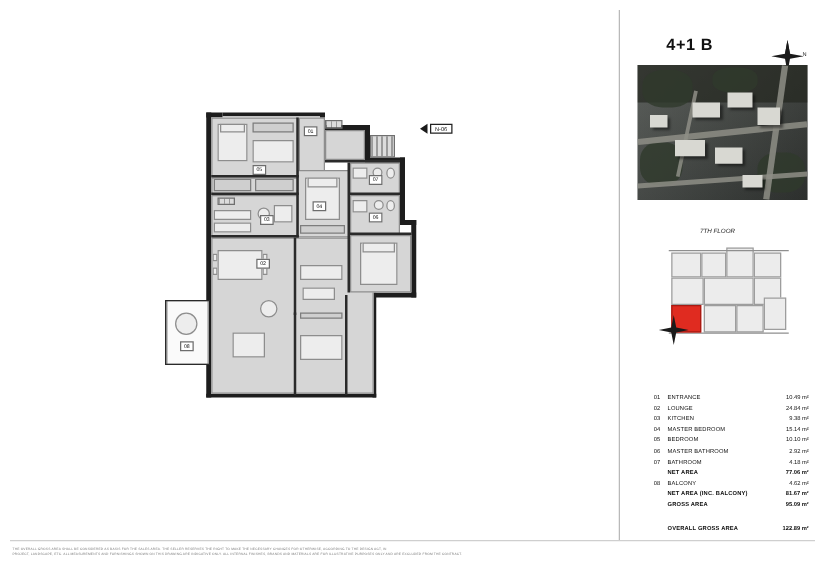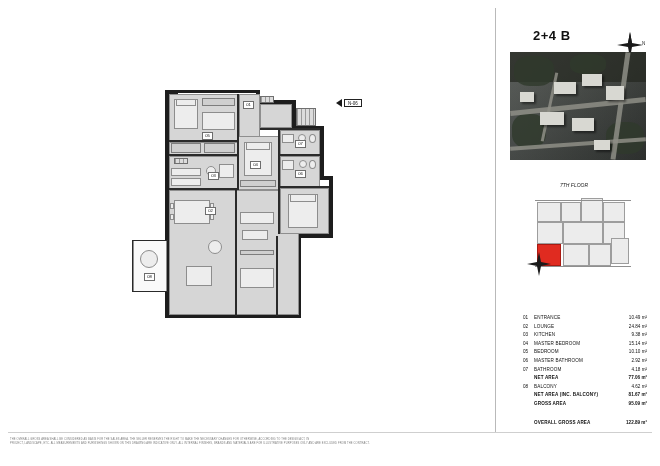--- a/index.html
+++ b/index.html
@@ -408,21 +408,21 @@
       <div class="roomnum" style="left:165px; top:50px;">07</div>
       <div class="roomnum" style="left:14px; top:183px;">08</div>
 
       <div class="entry-arrow" style="left:206px; top:9px;"></div>
       <div class="entry-tag" style="left:214px; top:9px;">N-06</div>
     </div>
   </div>
 
   <div id="right">
 
-    <div class="plan-title">2+4 B</div>
+    <div class="plan-title">4+1 B</div>
 
     <div class="compass" style="left:112px; top:22px;">
       <svg class="star" viewBox="0 0 26 26">
         <polygon points="13,0 15,11 26,13 15,15 13,26 11,15 0,13 11,11" fill="#1a1a1a"></polygon>
         <polygon points="13,0 15,11 11,11" fill="#1a1a1a"></polygon>
       </svg>
       <span class="nlabel" style="left:25px; top:9px;">N</span>
     </div>
 
     <div class="site-photo">

